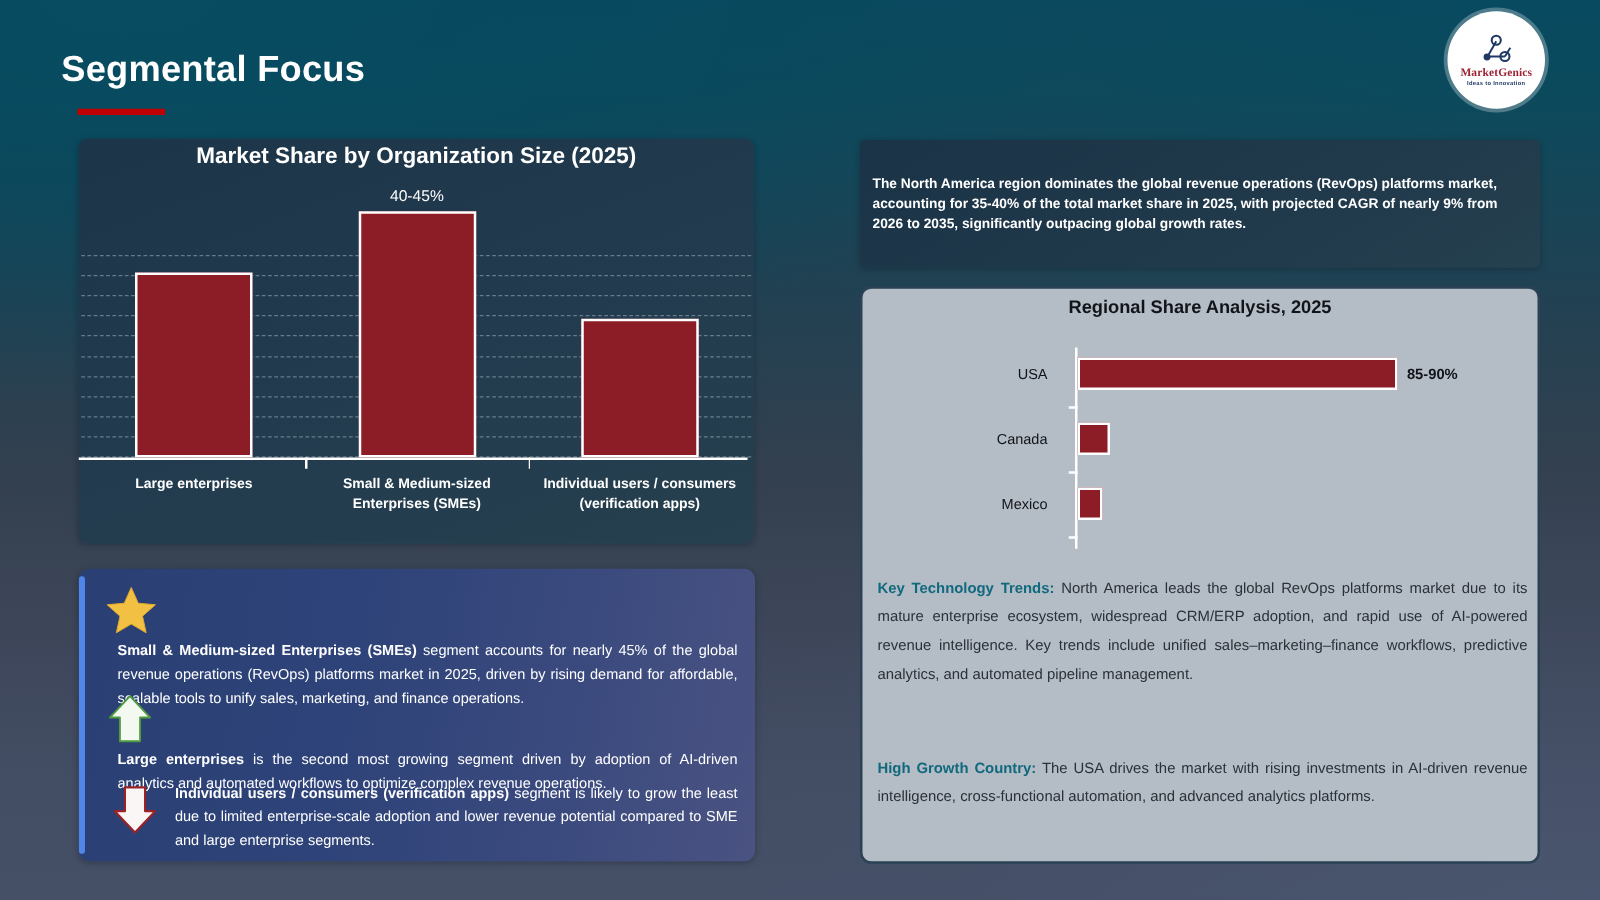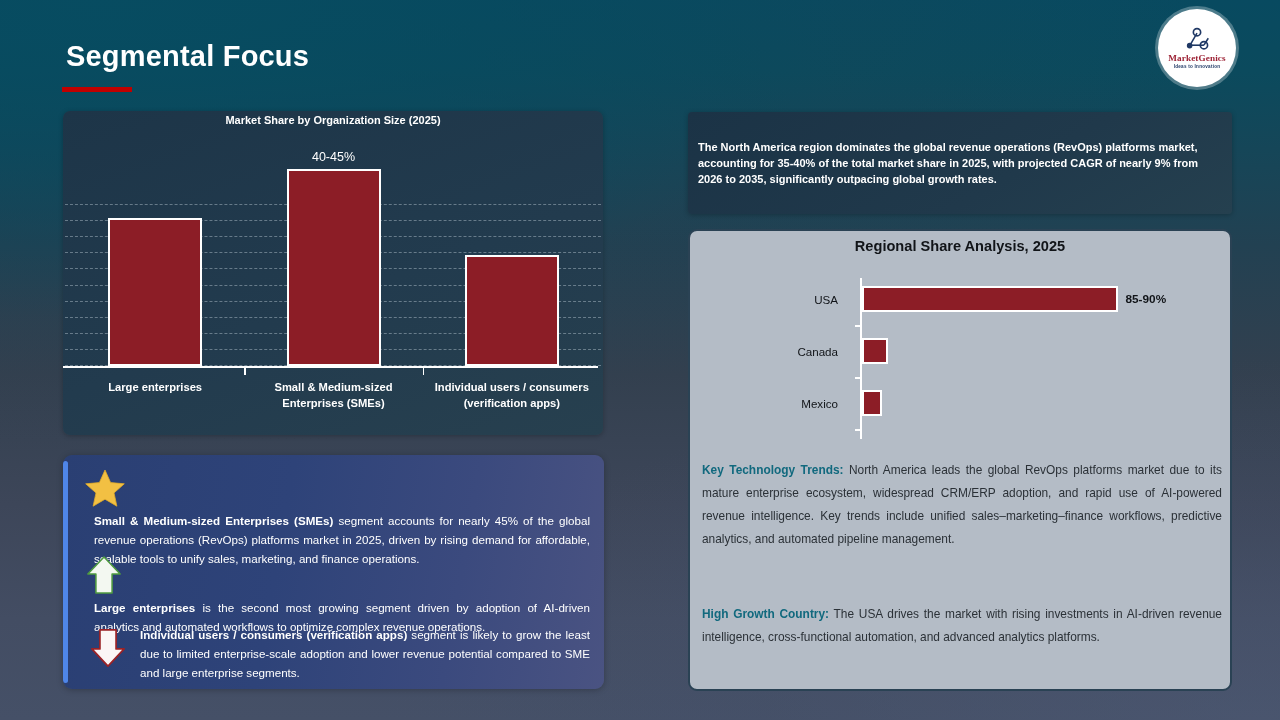--- a/index.html
+++ b/index.html
@@ -37,21 +37,21 @@
   }
   #bg-wash2 {
     position: absolute;
     inset: 0;
     background: radial-gradient(95% 70% at 98% 100%, rgba(80,92,120,0.42) 0%, rgba(70,82,108,0.20) 40%, rgba(60,72,96,0.0) 72%);
   }
 
   
   #page-title {
     position: absolute;
-    left: 66px;
+    left: 49px;
     top: 40px;
     font-size: 29px;
     font-weight: bold;
     color: #ffffff;
     letter-spacing: 0.2px;
   }
   #title-rule {
     position: absolute;
     left: 62px;
     top: 87px;
@@ -102,21 +102,21 @@
     height: 324px;
     background: linear-gradient(160deg, #1d3548 0%, #223b4e 55%, #27404f 100%);
     border-radius: 7px;
     box-shadow: 0 1px 5px rgba(0,0,0,0.25);
   }
   #chart-title {
     position: absolute;
     top: 3px;
     left: 0; right: 0;
     text-align: center;
-    font-size: 11px;
+    font-size: 18px;
     font-weight: bold;
     color: #ffffff;
   }
   #gridlines {
     position: absolute;
     left: 2px;
     right: 2px;
     top: 93px;
     height: 162px;
   }

